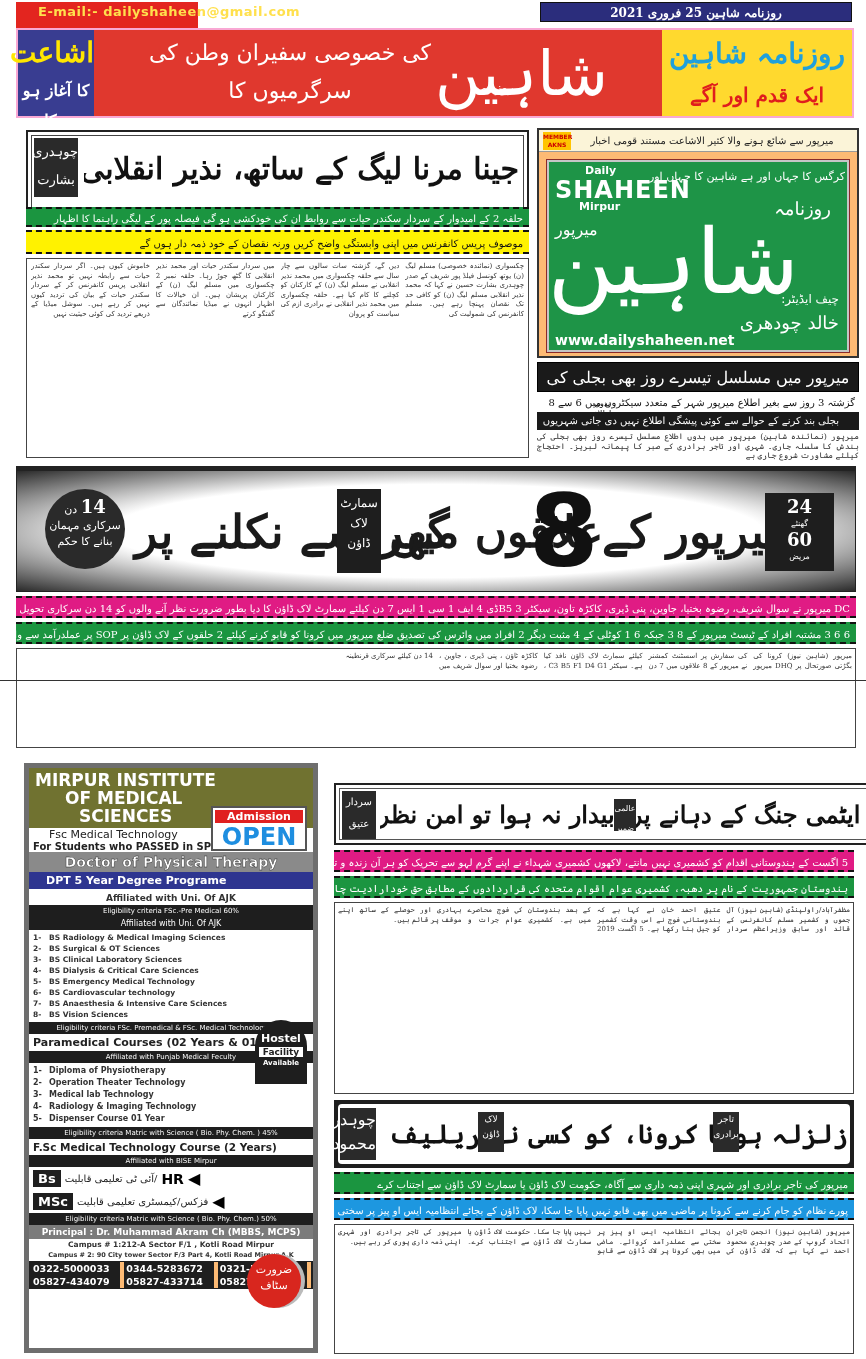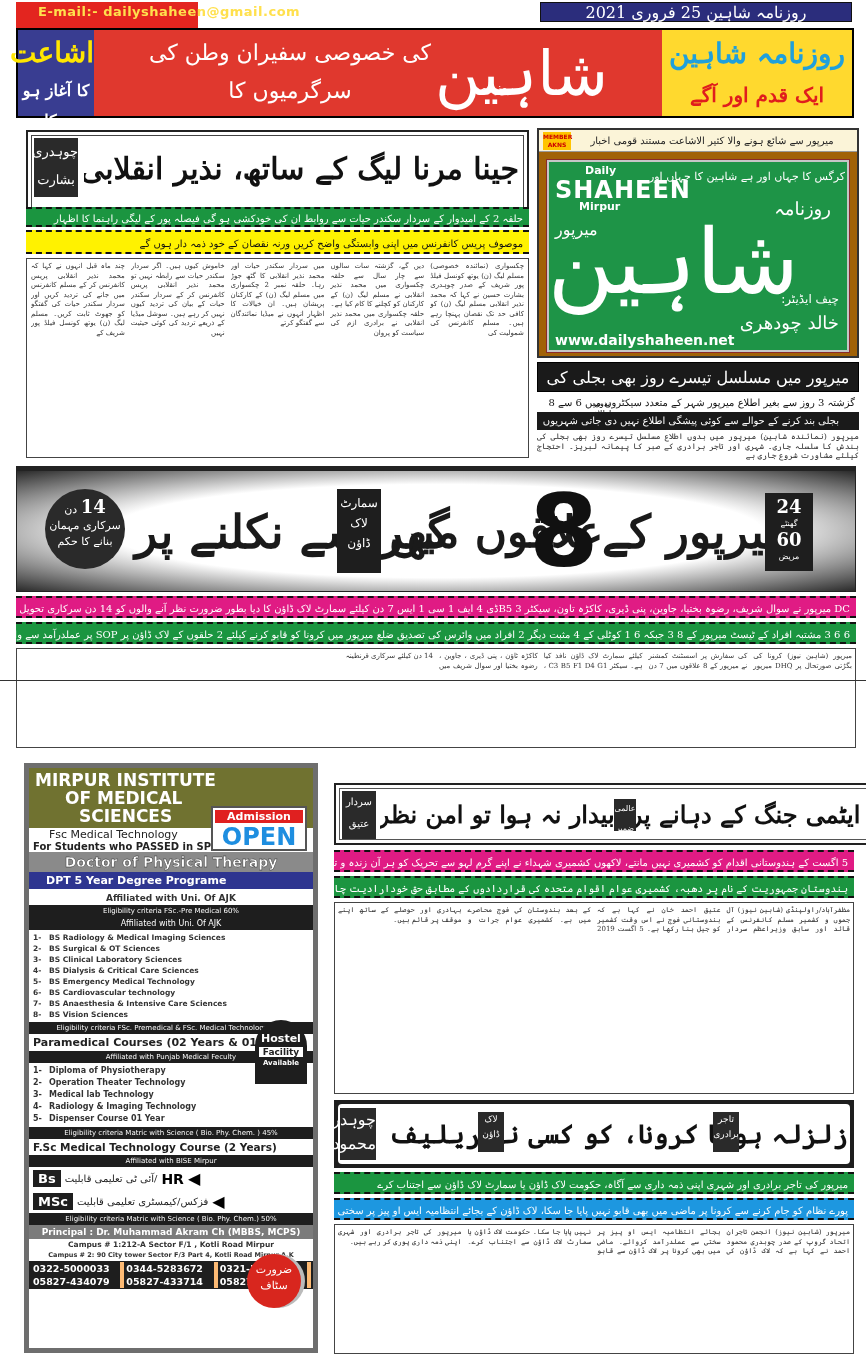--- a/index.html
+++ b/index.html
@@ -1,23 +1,23 @@
 <!DOCTYPE html>
 <html><head>
 <meta charset="utf-8">
 <style>
 *{box-sizing:border-box;margin:0;padding:0}
 body{width:866px;height:1359px;background:#fff;font-family:"DejaVu Sans",sans-serif;position:relative;overflow:hidden}
 .abs{position:absolute}
 .urdu{direction:rtl;font-family:"DejaVu Serif",serif}
 
 .email-bar{left:16px;top:2px;width:182px;height:32px;background:#e3251f;color:#ffe04d;font-weight:bold;font-size:13px;line-height:20px;padding-left:22px;letter-spacing:.5px;white-space:nowrap;overflow:visible}
-.date-bar{left:540px;top:2px;width:312px;height:20px;background:#2b2d7c;color:#fff;font-size:16px;font-weight:normal;line-height:20px;text-align:center;border:1px solid #111}
-
-.banner{left:16px;top:28px;width:838px;height:90px;background:#e0382e;border:2px solid #000000}
+.date-bar{left:540px;top:2px;width:312px;height:20px;background:#2b2d7c;color:#fff;font-size:12px;font-weight:bold;line-height:20px;text-align:center;border:1px solid #111}
+
+.banner{left:16px;top:28px;width:838px;height:90px;background:#e0382e;border:2px solid #f9a8d4}
 .banner .left-blue{position:absolute;left:0;top:0;width:76px;height:86px;background:#393d91;text-align:center;color:#ffe600;font-weight:bold}
 .banner .left-blue .b1{font-size:28px;line-height:46px}
 .banner .left-blue .b2{font-size:16px;line-height:30px;color:#fff}
 .banner .mid-text{position:absolute;left:92px;top:4px;width:360px;color:#fff;font-size:22px;line-height:38px;text-align:center}
 .banner .big-word{position:absolute;left:470px;top:2px;width:120px;color:#fff;font-size:62px;line-height:84px;text-align:center}
 .banner .small-rozname{position:absolute;left:455px;top:50px;color:#fff;font-size:13px}
 .banner .yellow-box{position:absolute;right:0;top:0;width:190px;height:86px;background:#ffd92e;text-align:center}
 .banner .yellow-box .y1{color:#1fa0dc;font-size:28px;line-height:48px;font-weight:bold}
 .banner .yellow-box .y2{color:#e01d1d;font-size:20px;line-height:34px;font-weight:bold}
 
@@ -27,21 +27,21 @@
 .hl1 .txt{position:absolute;left:52px;right:4px;top:4px;font-size:30px;line-height:58px;text-align:center;color:#111;font-weight:bold;white-space:nowrap;overflow:hidden}
 .strip{height:20px;font-size:10px;line-height:20px;padding:0 6px;white-space:nowrap;overflow:hidden;border-top:2px dashed #111;border-bottom:2px dashed #111}
 .strip.green{background:#1b9540;color:#fff}
 .strip.yellow{background:#fff200;color:#111}
 .strip.pink{background:#e01b84;color:#fff}
 .strip.blue{background:#1d97e0;color:#fff}
 .col-text{font-size:7px;line-height:9.5px;color:#333;text-align:justify;overflow:hidden;direction:rtl;font-family:"DejaVu Serif",serif}
 .cols{display:flex;gap:6px;border:1px solid #444;padding:3px 4px}
 .cols>div{flex:1}
 
-.mast{left:537px;top:128px;width:322px;height:230px;border:2px solid #333;background:#a16207}
+.mast{left:537px;top:128px;width:322px;height:230px;border:2px solid #333;background:#fdba74}
 .mast .akns-row{height:22px;background:#fbf4d8;display:flex;align-items:center;padding:0 4px;border-bottom:1px solid #999}
 .mast .akns{width:28px;height:18px;background:#ffc400;color:#c00;font-size:6px;font-weight:bold;text-align:center;line-height:8px;padding-top:1px}
 .mast .akns-txt{flex:1;font-size:10px;text-align:center;color:#222}
 .mast .green{position:absolute;left:8px;top:30px;width:302px;height:192px;background:#1e9447;border:2px solid #c6c6c6;outline:1px solid #8b2a2a}
 .mast .green .daily{position:absolute;left:36px;top:2px;color:#fff;font-size:11px;font-weight:bold}
 .mast .green .shaheen{position:absolute;left:6px;top:14px;color:#fff;font-size:24px;font-weight:bold;letter-spacing:1px}
 .mast .green .mirpur{position:absolute;left:30px;top:38px;color:#fff;font-size:11px;font-weight:bold}
 .mast .green .slogan{position:absolute;left:100px;top:8px;color:#fff;font-size:11px}
 .mast .green .roznama{position:absolute;right:16px;top:36px;color:#fff;font-size:18px}
 .mast .green .mirpur-u{position:absolute;left:6px;top:58px;color:#fff;font-size:16px}
@@ -56,21 +56,21 @@
 .rn-sub2{left:537px;top:412px;width:322px;height:18px;background:#1a1a1a;color:#fff;font-size:10px;line-height:18px;text-align:right;padding-right:20px}
 
 .bigban{left:16px;top:470px;width:840px;height:122px;background:radial-gradient(ellipse at center,#fff 55%,#8a8a8a 80%,#2a2a2a 100%);border:1px solid #222}
 .bigban .badge-l{position:absolute;left:28px;top:18px;width:80px;height:80px;border-radius:50%;background:#2a2a2a;color:#fff;text-align:center;font-size:11px;line-height:16px;padding-top:10px}
 .bigban .badge-l b{font-size:18px}
 .bigban .t1{position:absolute;left:118px;top:22px;font-size:46px;color:#1a1a1a;font-weight:bold;line-height:78px}
 .bigban .mid-box{position:absolute;left:320px;top:18px;width:44px;height:84px;background:#1e1e1e;color:#fff;font-size:12px;text-align:center;line-height:20px;padding-top:4px}
 .bigban .t2{position:absolute;left:372px;top:22px;font-size:44px;color:#1a1a1a;font-weight:bold;line-height:78px}
 .bigban .eight{position:absolute;left:512px;top:6px;font-size:100px;font-weight:bold;color:#111;font-family:"DejaVu Sans",sans-serif;line-height:110px}
 .bigban .t3{position:absolute;left:585px;top:22px;font-size:46px;color:#1a1a1a;font-weight:bold;line-height:78px}
-.bigban .badge-r{position:absolute;left:748px;top:22px;width:48px;height:78px;background:#1e1e1e;color:#fff;text-align:center;font-size:8px;line-height:13px;padding-top:4px}
+.bigban .badge-r{position:absolute;left:748px;top:22px;width:69px;height:78px;background:#1e1e1e;color:#fff;text-align:center;font-size:8px;line-height:13px;padding-top:4px}
 .bigban .badge-r b{font-size:18px;line-height:20px;display:block}
 
 .rule{left:0;top:680px;width:866px;height:1px;background:#333}
 
 .ad{left:24px;top:763px;width:294px;height:590px;background:#6e6e6e;padding:5px}
 .ad .in{background:#fff;width:100%;height:100%;position:relative;overflow:hidden}
 .ad .olive{background:#707230;color:#fff;font-weight:bold;font-size:17px;line-height:18px;padding:3px 6px;height:60px}
 .ad .olive .l2{padding-left:30px}
 .ad .olive .l3{padding-left:44px}
 .ad .adm{position:absolute;right:6px;top:38px;width:96px;border:2px solid #555;background:#fff;text-align:center}
@@ -139,21 +139,20 @@
 
 <div class="abs hl1 urdu">
   <div class="inner">
     <div class="byline">چوہدری بشارت</div>
     <div class="txt">جینا مرنا لیگ کے ساتھ، نذیر انقلابی پوزیشن کلیئر کریں</div>
   </div>
 </div>
 <div class="abs strip green urdu" style="left:26px;top:207px;width:503px;">حلقہ 2 کے امیدوار کے سردار سکندر حیات سے روابط ان کی خودکشی ہو گی فیصلہ پور کے لیگی راہنما کا اظہار</div>
 <div class="abs strip yellow urdu" style="left:26px;top:230px;width:503px;height:24px;line-height:24px">موصوف پریس کانفرنس میں اپنی وابستگی واضح کریں ورنہ نقصان کے خود ذمہ دار ہوں گے</div>
 <div class="abs cols" style="left:26px;top:258px;width:503px;height:200px">
-  <div class="col-text">چند ماہ قبل انہوں نے کہا کہ محمد نذیر انقلابی پریس کانفرنس کر کے مسلم کانفرنس میں جانے کی تردید کریں اور سردار سکندر حیات کی گفتگو کو جھوٹ ثابت کریں۔ مسلم لیگ (ن) یوتھ کونسل فیلڈ پور شریف کے</div>
   <div class="col-text">خاموش کیوں ہیں۔ اگر سردار سکندر حیات سے رابطہ نہیں تو محمد نذیر انقلابی پریس کانفرنس کر کے سردار سکندر حیات کے بیان کی تردید کیوں نہیں کر رہے ہیں۔ سوشل میڈیا کے ذریعے تردید کی کوئی حیثیت نہیں</div>
   <div class="col-text">میں سردار سکندر حیات اور محمد نذیر انقلابی کا گٹھ جوڑ رہا۔ حلقہ نمبر 2 چکسواری میں مسلم لیگ (ن) کے کارکنان پریشان ہیں۔ ان خیالات کا اظہار انہوں نے میڈیا نمائندگان سے گفتگو کرتے</div>
   <div class="col-text">دیں گے، گزشتہ سات سالوں سے چار سال سے حلقہ چکسواری میں محمد نذیر انقلابی نے مسلم لیگ (ن) کے کارکنان کو کچلنے کا کام کیا ہے۔ حلقہ چکسواری میں محمد نذیر انقلابی نے برادری ازم کی سیاست کو پروان</div>
   <div class="col-text">چکسواری (نمائندہ خصوصی) مسلم لیگ (ن) یوتھ کونسل فیلڈ پور شریف کے صدر چوہدری بشارت حسین نے کہا کہ محمد نذیر انقلابی مسلم لیگ (ن) کو کافی حد تک نقصان پہنچا رہے ہیں۔ مسلم کانفرنس کی شمولیت کی</div>
 </div>
 
 <div class="abs mast">
   <div class="akns-row">
     <div class="akns">MEMBER AKNS</div>
     <div class="akns-txt urdu">میرپور سے شائع ہونے والا کثیر الاشاعت مستند قومی اخبار</div>

